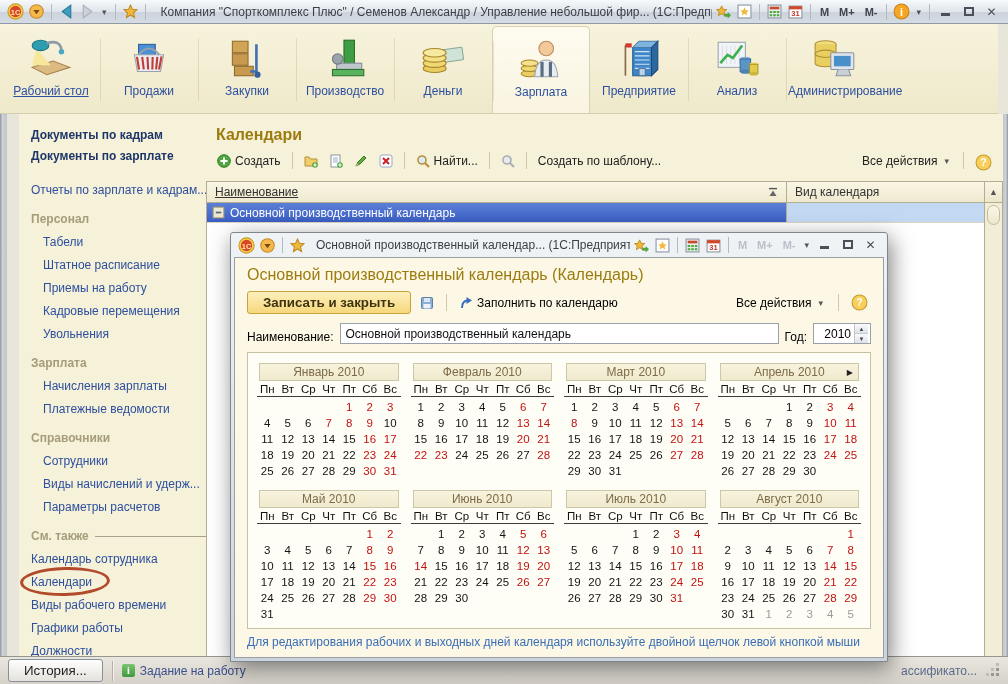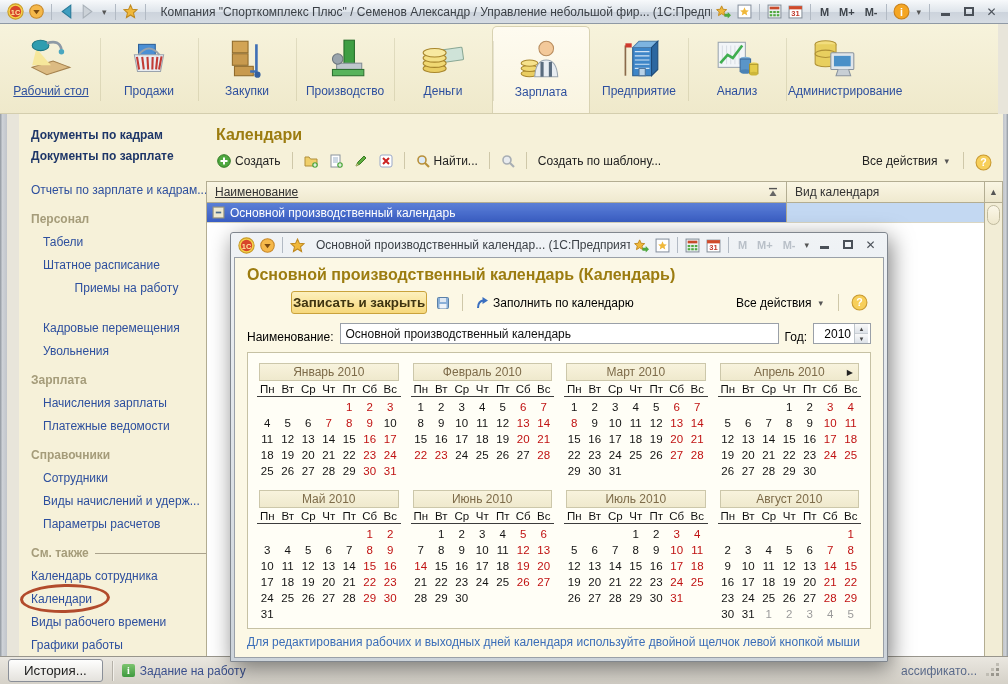--- a/index.html
+++ b/index.html
@@ -98,24 +98,24 @@
   box-shadow:-5px 0 #9a978e, 0 -5px #9a978e, -10px 0 #c0bdb4, -5px -5px #c0bdb4, 0 -10px #c0bdb4; }
 
 
 .dialog { position:absolute; left:230px; top:232px; width:658px; height:430px; z-index:10;
   background:linear-gradient(#f0f3f6,#ccd3da); border:1px solid #80868e; border-radius:3px 3px 0 0;
   box-shadow:3px 6px 22px rgba(0,0,0,.5); padding:0 3px 3px; display:flex; flex-direction:column; }
 .dlg-titlebar { height:24px; display:flex; align-items:center; gap:2px; padding:0 3px; flex:none; }
 .dlg-title-text { color:#3a3f45; padding:0 7px; white-space:nowrap; overflow:hidden; }
 .dlg-right { margin-left:auto; display:flex; align-items:center; gap:2px; }
 .dlg-content { flex:1; background:#fcf8e5; border:1px solid #9aa0a8; display:flex; flex-direction:column; overflow:hidden; }
-.dlg-header { color:#9c7c10; font-weight:bold; font-size:16px; padding:8px 12px 3px; }
+.dlg-header { color:#9c7c10; font-weight:normal; font-size:16px; padding:8px 12px 3px; }
 .dlg-toolbar { display:flex; align-items:center; gap:6px; padding:4px 12px 6px; }
 .save-close-btn { background:linear-gradient(#fdf0bd,#f6d87c); border:1px solid #c9a23c; border-radius:3px;
-  padding:3px 1px; font-weight:bold; color:#3f3410; cursor:pointer;margin-left:44px; }
+  padding:3px 15px; font-weight:bold; color:#3f3410; cursor:pointer; }
 .form-row { display:flex; align-items:flex-end; gap:6px; padding:3px 12px 5px; }
 .text-input { flex:1; height:21px; border:1px solid #9aa0a8; background:#fff; padding:0 5px;
   font:12px "Liberation Sans",sans-serif; color:#111; }
 .year-box { width:58px; height:21px; border:1px solid #9aa0a8; background:#fff; display:flex; }
 .year-input { width:40px; border:none; outline:none; text-align:right; font:12px "Liberation Sans",sans-serif; padding-right:3px; }
 .spin { width:14px; display:flex; flex-direction:column; border-left:1px solid #c0c6cc; }
 .spin span { flex:1; font-size:6px; display:flex; align-items:center; justify-content:center; color:#444;
   background:linear-gradient(#fafafa,#dde2e8); cursor:pointer; }
 .spin span:first-child { border-bottom:1px solid #c9ced4; }
 
@@ -329,21 +329,21 @@
 <div class="sidebar">
     <div class="sb-bold">Документы по кадрам</div>
     <div class="sb-bold">Документы по зарплате</div>
     <div class="sb-gap"></div>
     <div class="sb-link">Отчеты по зарплате и кадрам...</div>
     <div class="sb-sec">
       <span>Персонал</span>
     </div>
     <div class="sb-link-row" style="margin-bottom: 9px;"><span class="sb-link ind" style="margin-bottom: 0px;">Табели</span></div>
     <div class="sb-link-row" style="margin-bottom: 9px;"><span class="sb-link ind" style="margin-bottom: 0px;">Штатное расписание</span></div>
-    <div class="sb-link-row" style="margin-bottom: 26px; text-align: center;"><span class="sb-link ind" style="margin-bottom: 0px;">Приемы на работу</span></div>
+    <div class="sb-link-row" style="margin-bottom: 9px;"><span class="sb-link ind" style="margin-bottom: 0px;">Приемы на работу</span></div>
     <div class="sb-link-row" style="margin-bottom: 9px;"><span class="sb-link ind" style="margin-bottom: 0px;">Кадровые перемещения</span></div>
     <div class="sb-link-row" style="margin-bottom: 9px;"><span class="sb-link ind" style="margin-bottom: 0px;">Увольнения</span></div>
     <div class="sb-sec">
       <span>Зарплата</span>
     </div>
     <div class="sb-link-row" style="margin-bottom: 9px;"><span class="sb-link ind" style="margin-bottom: 0px;">Начисления зарплаты</span></div>
     <div class="sb-link-row" style="margin-bottom: 9px;"><span class="sb-link ind" style="margin-bottom: 0px;">Платежные ведомости</span></div>
     <div class="sb-sec">
       <span>Справочники</span>
     </div>

